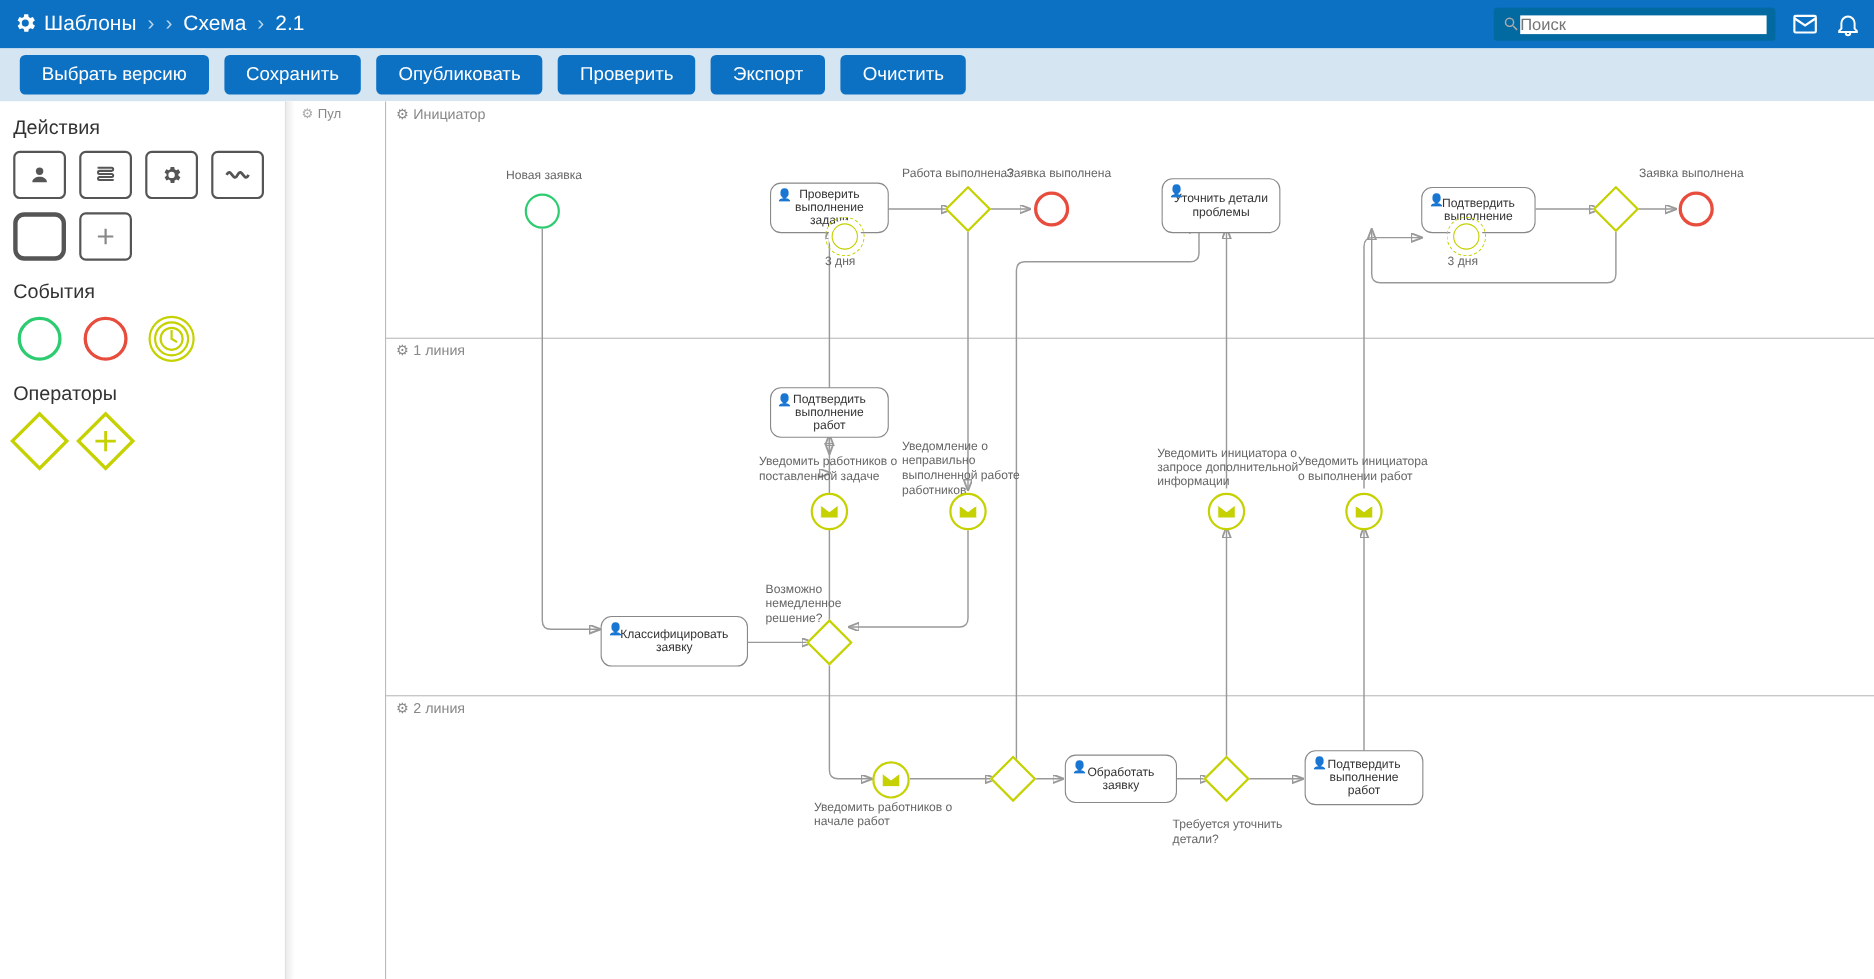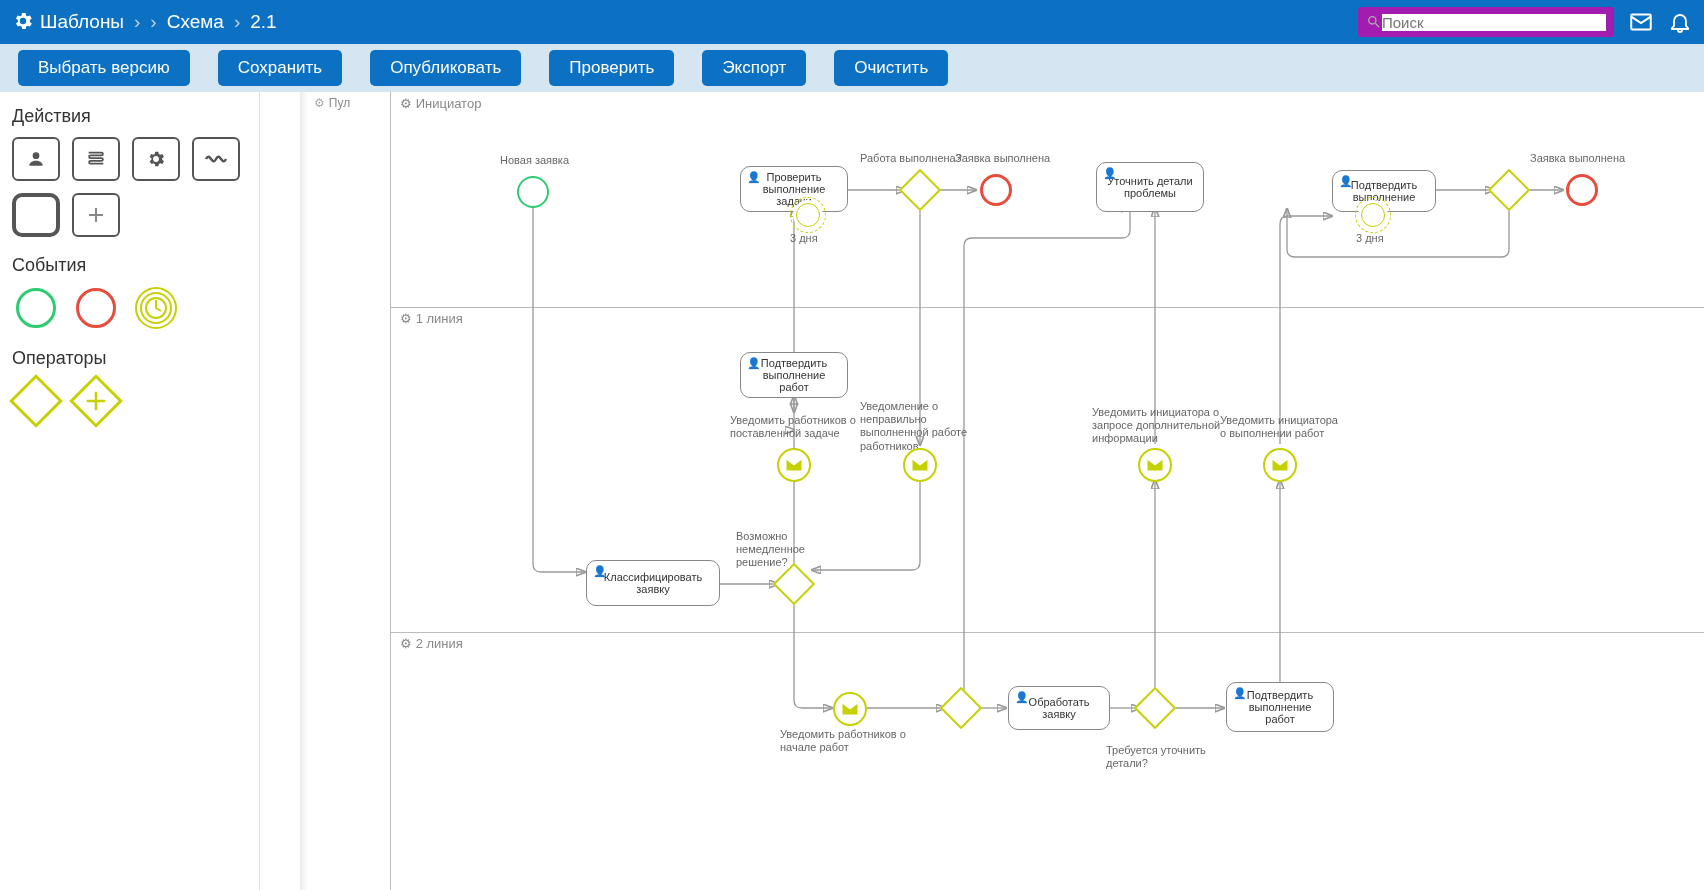--- a/index.html
+++ b/index.html
@@ -2,26 +2,26 @@
 <html><head>
 <meta charset="utf-8">
 <style>
 * { box-sizing: border-box; margin: 0; padding: 0; }
 body { font-family: -apple-system, "Segoe UI", Arial, sans-serif; background: #fff; width: 1704px; height: 890px; overflow: hidden; font-size: 13px; color: #333; }
 .header { background: #0c71c3; color: #fff; height: 44px; display: flex; align-items: center; padding: 0 12px; }
 .header .gear { width: 28px; }
 .breadcrumb { display: flex; align-items: center; gap: 10px; font-size: 19px; }
 .breadcrumb span.sep { opacity: .7; }
 .header-right { margin-left: auto; display: flex; align-items: center; gap: 14px; }
-.search-box { background: #a21caf; border-radius: 3px; height: 30px; width: 256px; display: flex; align-items: center; padding: 0 8px; color: #888; }
+.search-box { background: #0369a1; border-radius: 3px; height: 30px; width: 256px; display: flex; align-items: center; padding: 0 8px; color: #888; }
 .search-box input { border: 0; outline: 0; flex: 1; font-size: 15px; color: #444; }
 .toolbar { background: #d5e5f2; height: 48px; display: flex; align-items: center; padding: 0 18px; gap: 12px; }
-.toolbar.sub { gap: 28px; }
+.toolbar.sub { gap: 14px; }
 .btn { background: #0c71c3; color: #fff; border: 0; border-radius: 5px; padding: 8px 20px; font-size: 17px; cursor: pointer; }
-.main { display: flex; height: calc(890px - 44px - 48px); gap: 40px; }
+.main { display: flex; height: calc(890px - 44px - 48px); }
 .sidebar { width: 260px; padding: 14px 12px; border-right: 1px solid #e0e0e0; overflow-y: auto; }
 .sb-section { margin-bottom: 18px; }
 .sb-title { font-size: 18px; color: #333; margin-bottom: 10px; font-weight: 400; }
 .sb-grid { display: flex; flex-wrap: wrap; gap: 12px; }
 .sb-item { width: 48px; height: 44px; border: 2px solid #555; border-radius: 6px; display: flex; align-items: center; justify-content: center; cursor: grab; background: #fff; }
 .sb-item.noborder { border: 0; }
 .sb-item svg { display: block; }
 .sb-circle { width: 40px; height: 40px; border-radius: 50%; border: 3px solid #2ecc71; }
 .sb-circle.red { border-color: #e74c3c; }
 .sb-diamond { width: 38px; height: 38px; transform: rotate(45deg); border: 3px solid #c5d100; }

